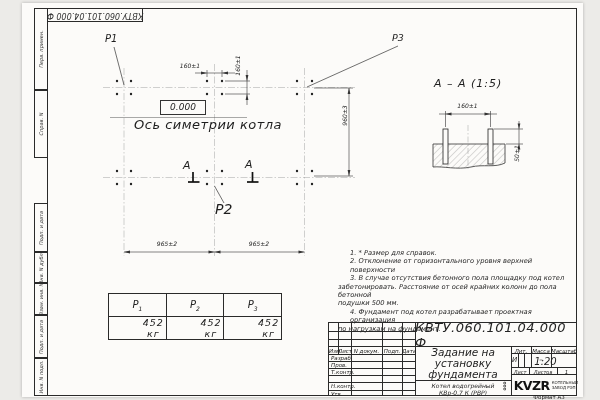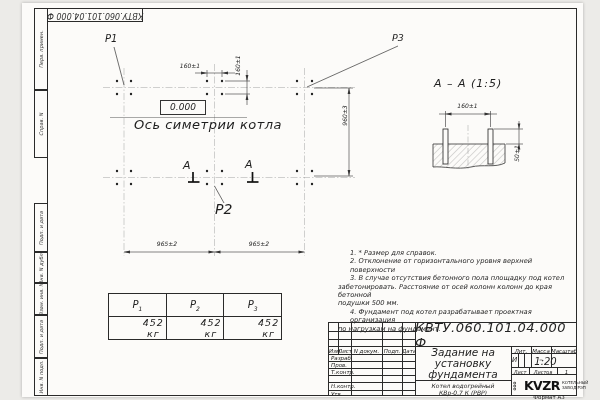--- a/index.html
+++ b/index.html
@@ -31,21 +31,21 @@
   
   .tb{position:absolute;left:328px;top:322px;width:249px;height:74px;border:1.2px solid #2a2a2a;box-sizing:border-box;}
   .tb .ln{position:absolute;background:#2a2a2a;}
   .tb .cell{position:absolute;font-size:5.5px;font-style:italic;color:#222;}
   .docnum{position:absolute;left:86px;top:0;width:163px;height:23px;display:flex;align-items:center;
           justify-content:center;font-size:13px;font-style:italic;letter-spacing:.5px;}
   .tb-title{position:absolute;left:86px;top:23px;width:96px;height:34px;display:flex;flex-direction:column;
           align-items:center;justify-content:center;font-size:10.5px;font-style:italic;line-height:11px;}
   .tb-prod{position:absolute;left:86px;top:57px;width:96px;height:17px;display:flex;flex-direction:column;
           align-items:center;justify-content:center;font-size:6px;font-style:italic;line-height:7px;}
-  .logo{position:absolute;left:182px;top:51px;width:67px;height:23px;display:flex;align-items:center;justify-content:flex-start;gap:2px;}
+  .logo{position:absolute;left:182px;top:51px;width:67px;height:23px;display:flex;align-items:center;justify-content:flex-end;gap:2px;}
   .logo .ooo{font-size:3.5px;transform:rotate(-90deg);font-weight:bold;color:#111;}
   .logo .coil{width:9px;height:13px;background:repeating-linear-gradient(175deg,#111 0 2.2px,#fcfbf9 2.2px 3.6px);}
   .logo .kvzr{font-size:12.5px;font-weight:bold;color:#111;letter-spacing:-.5px;}
   .logo .cap{font-size:4px;line-height:4.6px;color:#222;}
 </style>
 </head>
 <body>
 
 <div id="canvas">
   <div class="paper"></div>
@@ -219,21 +219,21 @@
       <td class="vl">452 кг</td>
       <td class="vl">452 кг</td>
     </tr>
   </tbody>
     </table>
 
   <div class="notes">
     <div class="ind">1.  * Размер для справок.</div>
     <div class="ind">2.  Отклонение от горизонтального уровня верхней поверхности</div>
     <div class="ind">3.  В случае отсутствия бетонного пола площадку под котел</div>
-    <div>забетонировать. Расстояние от осей колонн колонн до края бетонной</div>
+    <div>забетонировать. Расстояние от осей крайних колонн до пола бетонной</div>
     <div>подушки 500 мм.</div>
     <div class="ind">4.  Фундамент под котел разрабатывает проектная организация</div>
     <div>по нагрузкам на фундамент.</div>
   </div>
 
   <div class="tb">
 
     <div class="ln" style="left:9px;top:0;width:0.8px;height:31px;"></div>
     <div class="ln" style="left:22px;top:0;width:0.8px;height:72px;"></div>
     <div class="ln" style="left:53px;top:0;width:0.8px;height:72px;"></div>

